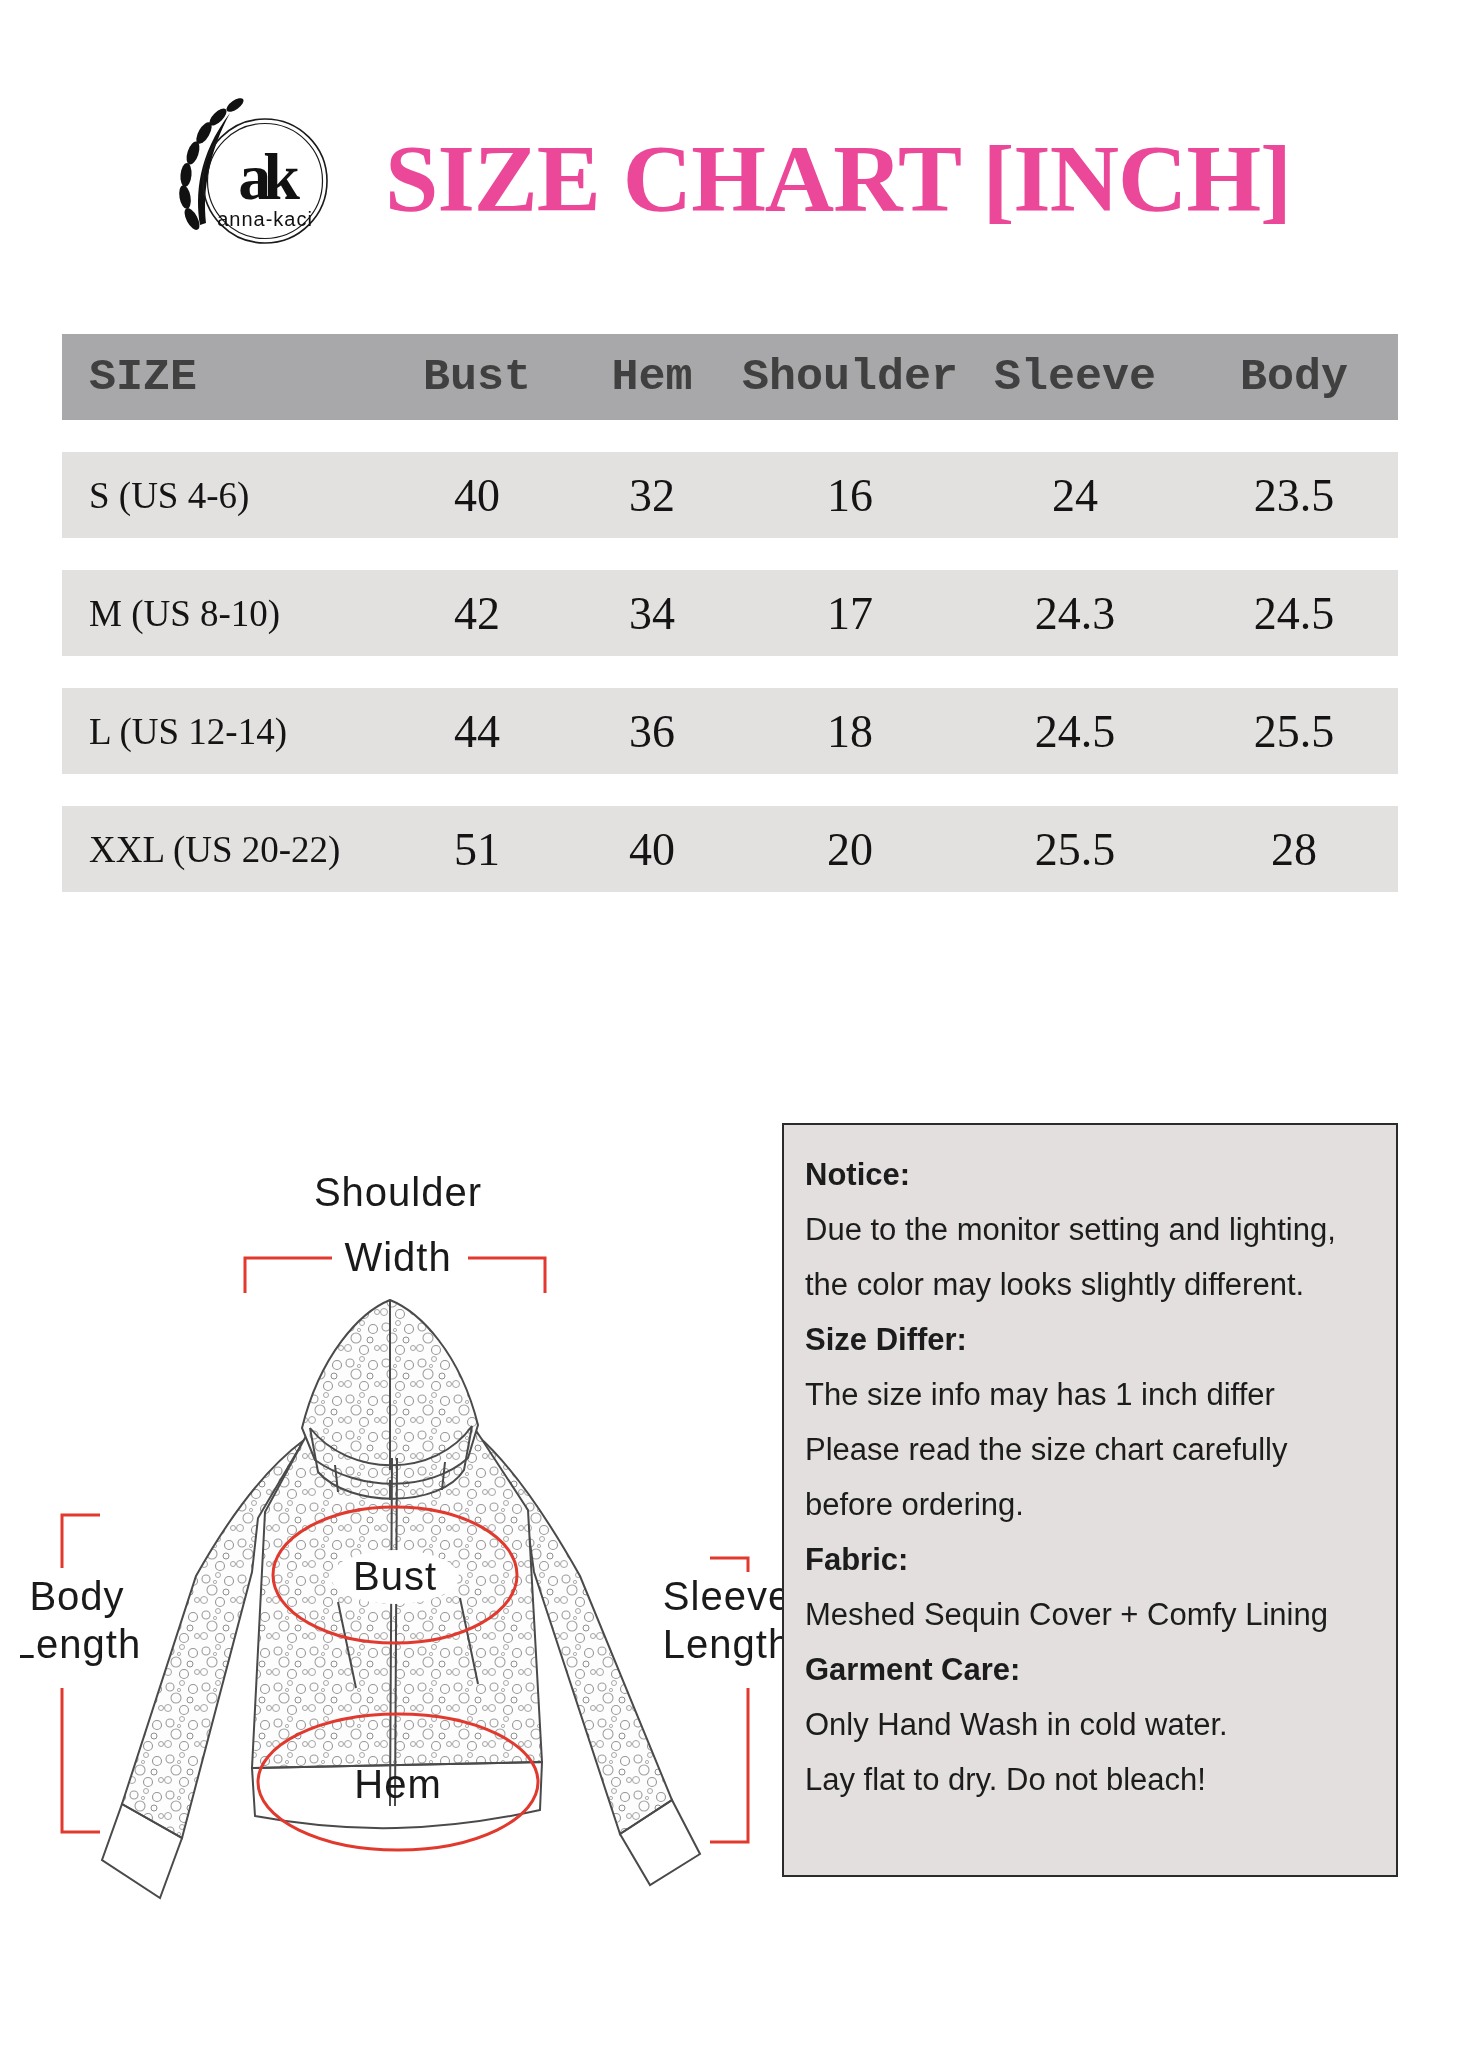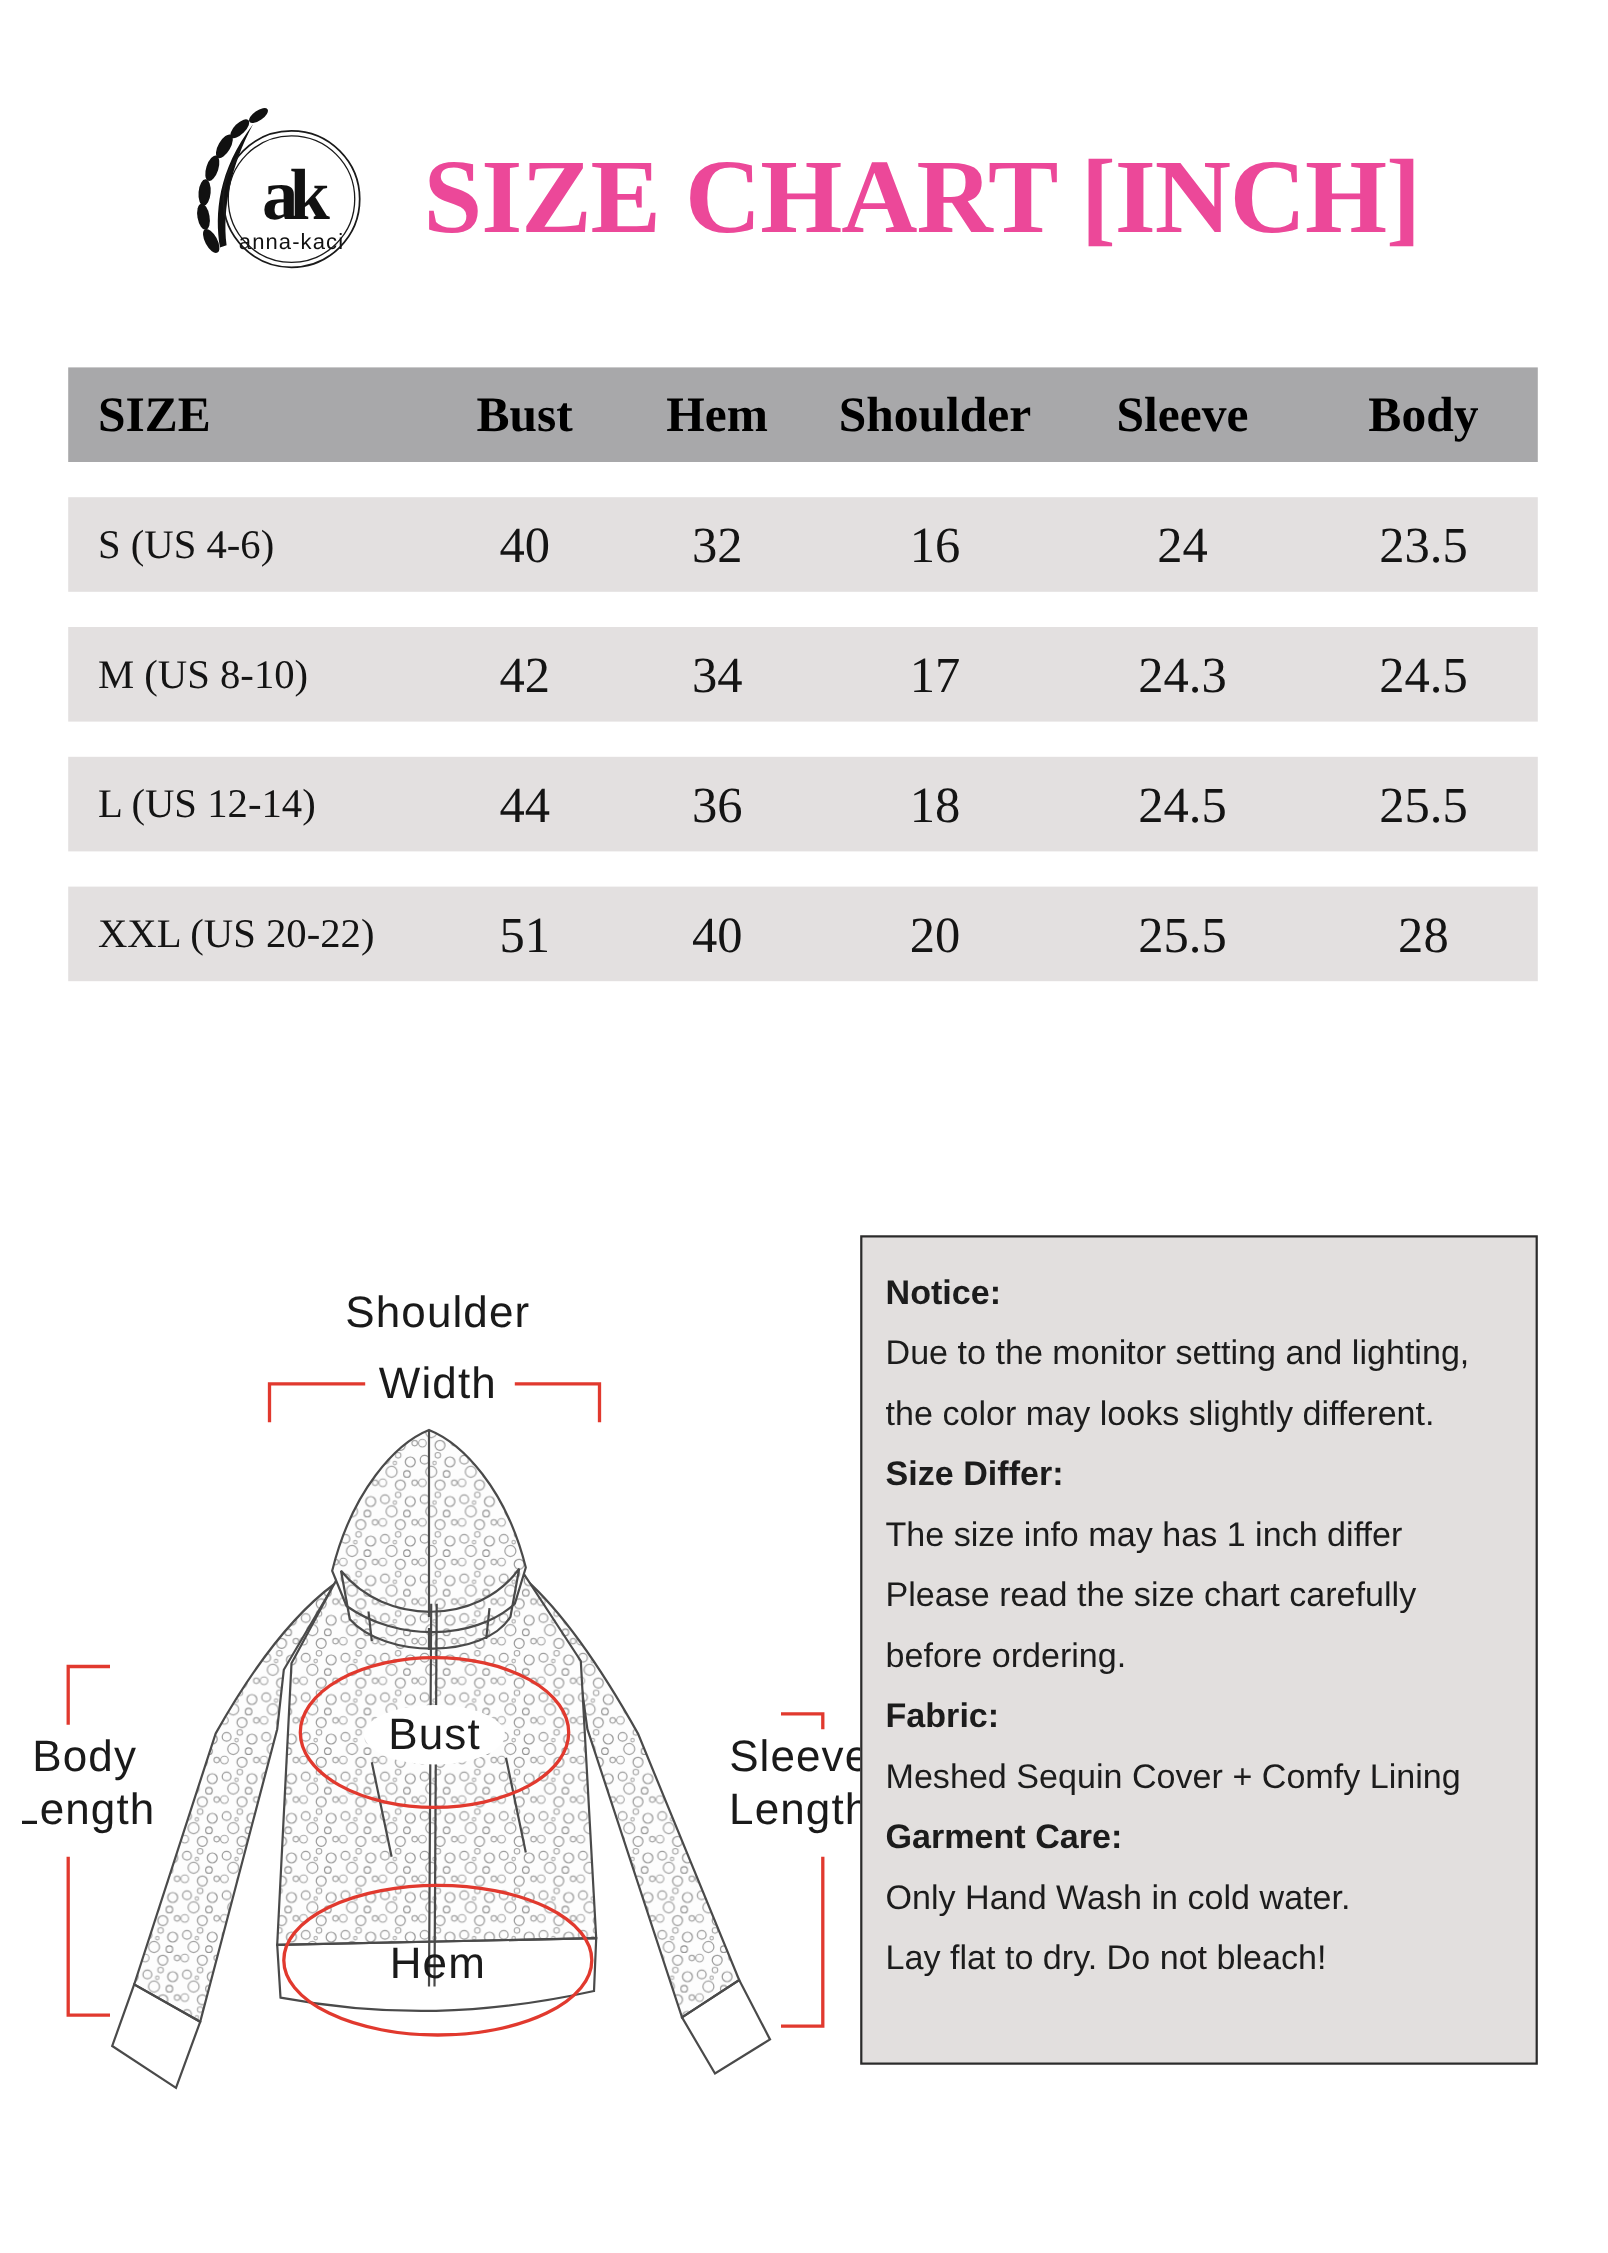--- a/index.html
+++ b/index.html
@@ -16,21 +16,21 @@
 
   
   .logo-svg{position:absolute;left:140px;top:95px;}
   .page-title{position:absolute;left:357px;top:131px;font-size:96px;font-weight:bold;
               letter-spacing:-1px;line-height:1;color:#ec4899;white-space:nowrap;margin-left:28px;}
 
   
   .size-table{position:absolute;left:62px;top:334px;width:1336px;}
   .t-row{display:grid;grid-template-columns:328px 174px 176px 220px 230px 208px;
          height:86px;margin-bottom:32px;background:var(--table-row-bg);}
-  .t-row.head{background:var(--table-header-bg);color:#000000;font-weight:bold;}
+  .t-row.head{background:var(--table-header-bg);color:#404040;font-weight:bold;font-family:Liberation Mono, monospace;}
   .cell{display:flex;align-items:center;justify-content:center;font-size:46px;}
   .t-row.head .cell{font-size:45px;}
   .size-cell{justify-content:flex-start;padding-left:27px;font-size:37px;}
   .t-row.head .size-cell{font-size:45px;}
 
   
   .diagram{position:absolute;left:20px;top:1140px;}
   .sketch-line{fill:none;stroke:var(--line);stroke-width:2;}
   .sketch-fill{fill:url(#sequin);stroke:var(--line);stroke-width:2;}
   .red-stroke{fill:none;stroke:var(--annotation-red);stroke-width:3;}

